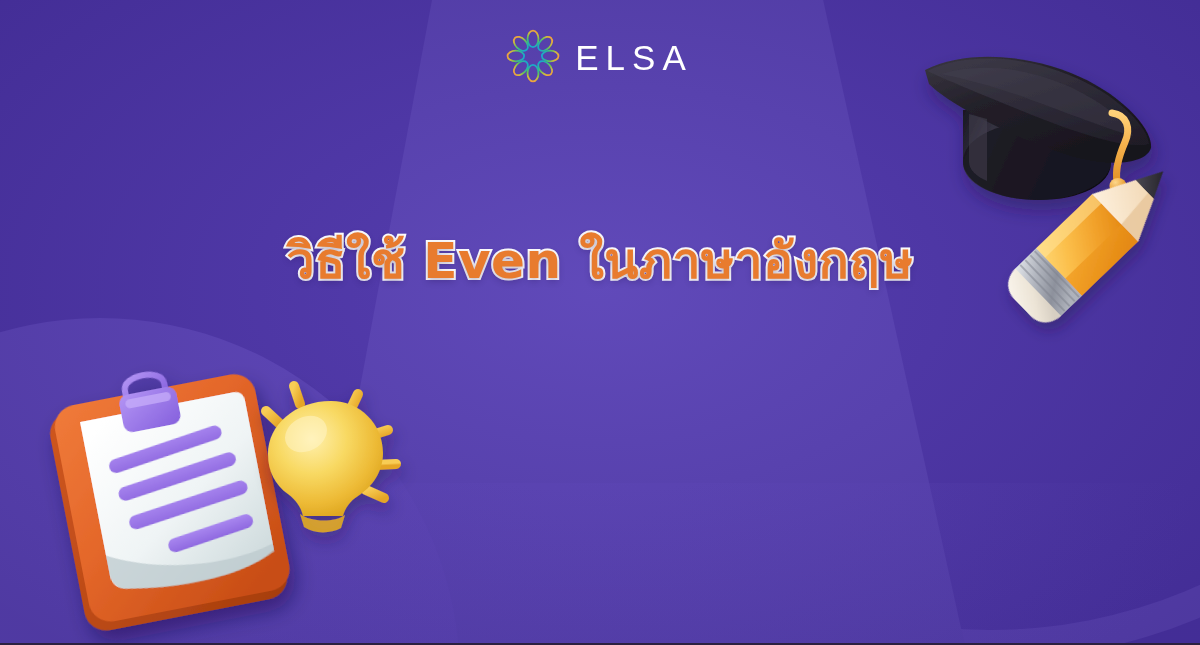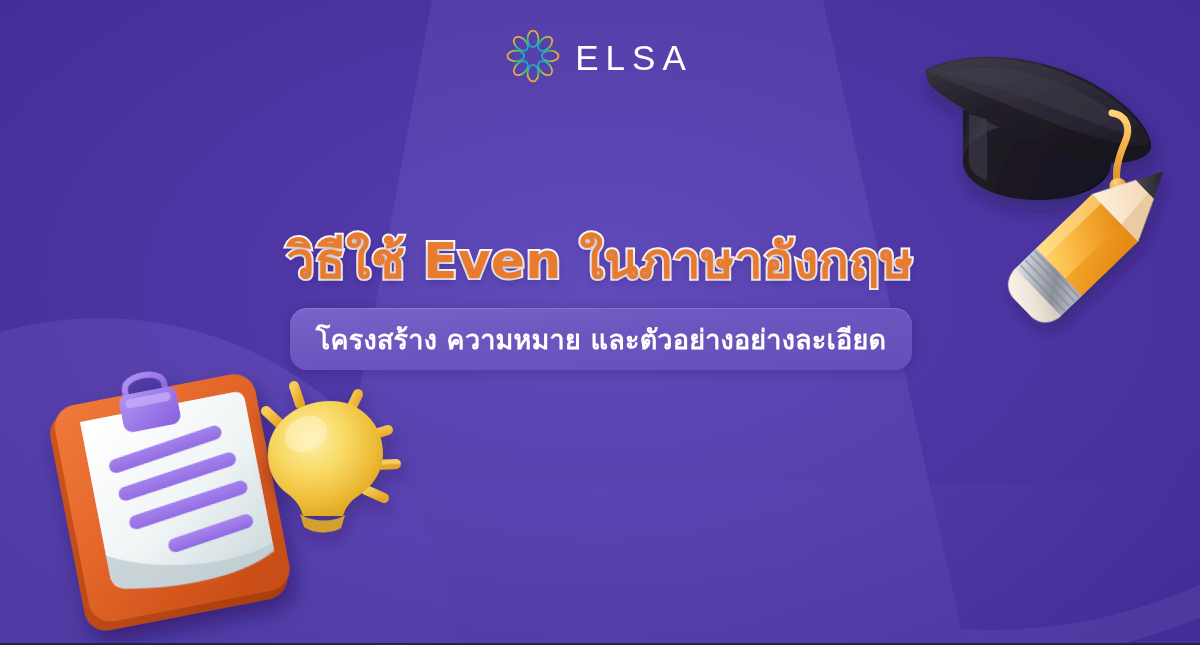--- a/index.html
+++ b/index.html
@@ -189,23 +189,20 @@
             <ellipse cx="50" cy="17" rx="10.5" ry="16" transform="rotate(315 50 50)"></ellipse>
           </g>
         </g>
       </svg>
     </span>
     <span id="logo-word">ELSA</span>
   </div>
 
   <h1 id="headline">วิธีใช้ Even ในภาษาอังกฤษ</h1>
 
-  <div id="subtitle-pill">
-    <span id="subtitle-text">โครงสร้าง ความหมาย และตัวอย่างอย่างละเอียด</span>
-  </div>
 
   <div class="art" id="grad-cap">
     <svg viewBox="0 0 300 215" width="300" height="215" aria-hidden="true">
       <defs>
         <linearGradient id="capBoardG" x1="0%" y1="0%" x2="85%" y2="100%">
           <stop offset="0%" stop-color="#3a3742"></stop>
           <stop offset="38%" stop-color="#232029"></stop>
           <stop offset="100%" stop-color="#15131a"></stop>
         </linearGradient>
         <linearGradient id="capBaseG" x1="0%" y1="0%" x2="100%" y2="30%">

